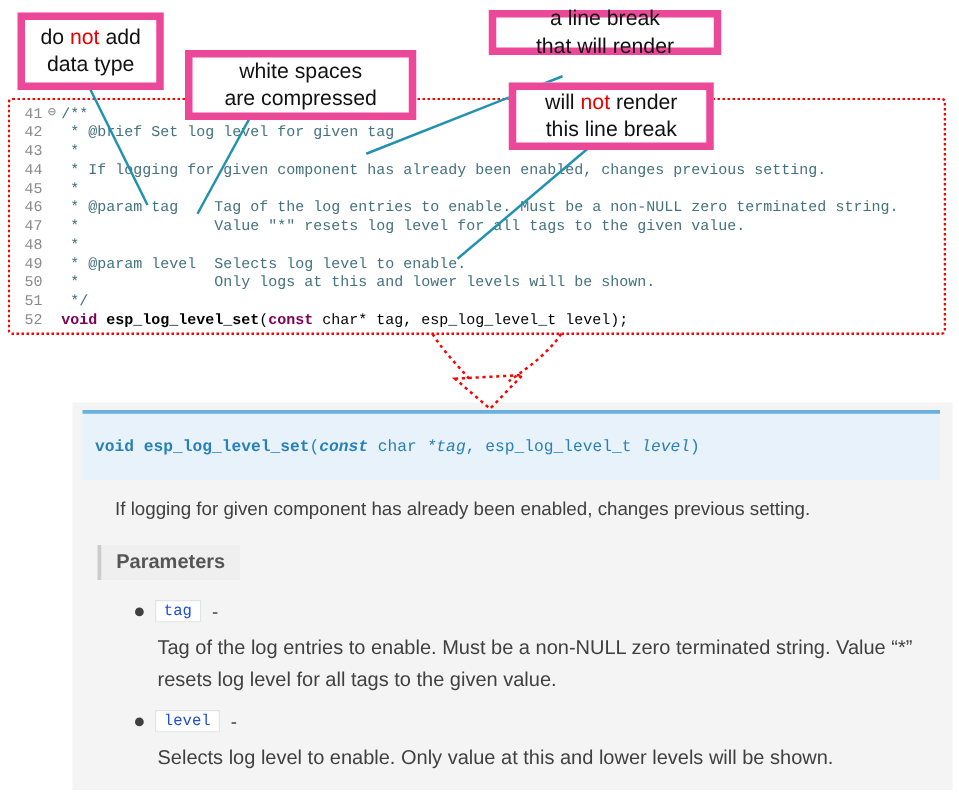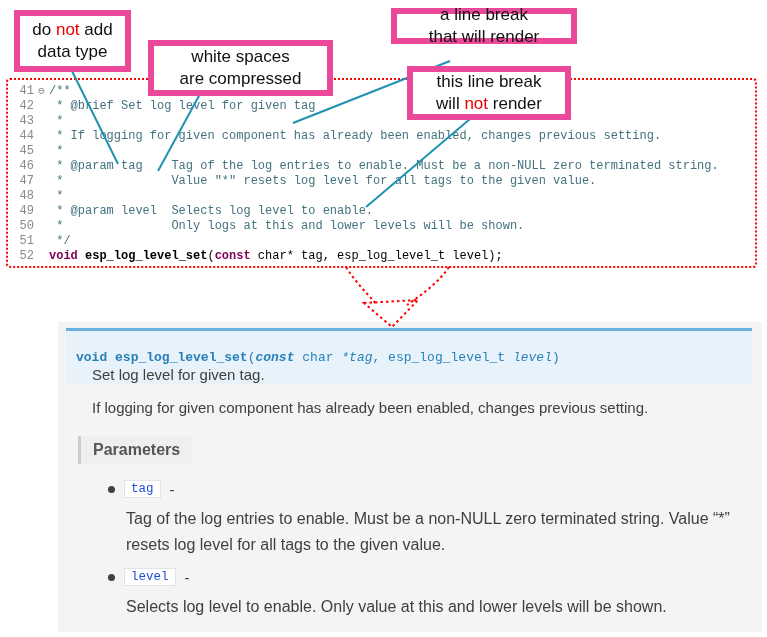--- a/index.html
+++ b/index.html
@@ -99,27 +99,26 @@
   </div>
   <div class="callout" id="box2">
     <div>white spaces</div>
     <div>are compressed</div>
   </div>
   <div class="callout" id="box3">
     <div>a line break</div>
     <div>that will render</div>
   </div>
   <div class="callout" id="box4">
+    <div><span>will </span><span class="red">not</span><span> render</span></div>
     <div>this line break</div>
-    <div><span>will </span><span class="red">not</span><span> render</span></div>
   </div>
 
   <div class="docs-panel">
     <div class="sig"><span class="sig-kw">void</span><span class="sig-plain"> </span><span class="sig-name">esp_log_level_set</span><span class="sig-plain">(</span><span class="sig-prop">const</span><span class="sig-plain"> char </span><span class="sig-param">*tag</span><span class="sig-plain">, esp_log_level_t </span><span class="sig-param">level</span><span class="sig-plain">)</span></div>
-    <div class="doc-para" id="para1">Set log level for given tag.</div>
     <div class="doc-para" id="para2">If logging for given component has already been enabled, changes previous setting.</div>
     <div class="params-label">Parameters</div>
 
     <div class="param-head" id="param-head-0">
       <span class="bullet"></span>
       <span class="literal">tag</span>
       <span>-</span>
     </div>
     <div class="param-desc" id="param-desc-0">Tag of the log entries to enable. Must be a non-NULL zero terminated string. Value “*” resets log level for all tags to the given value.</div>
 

